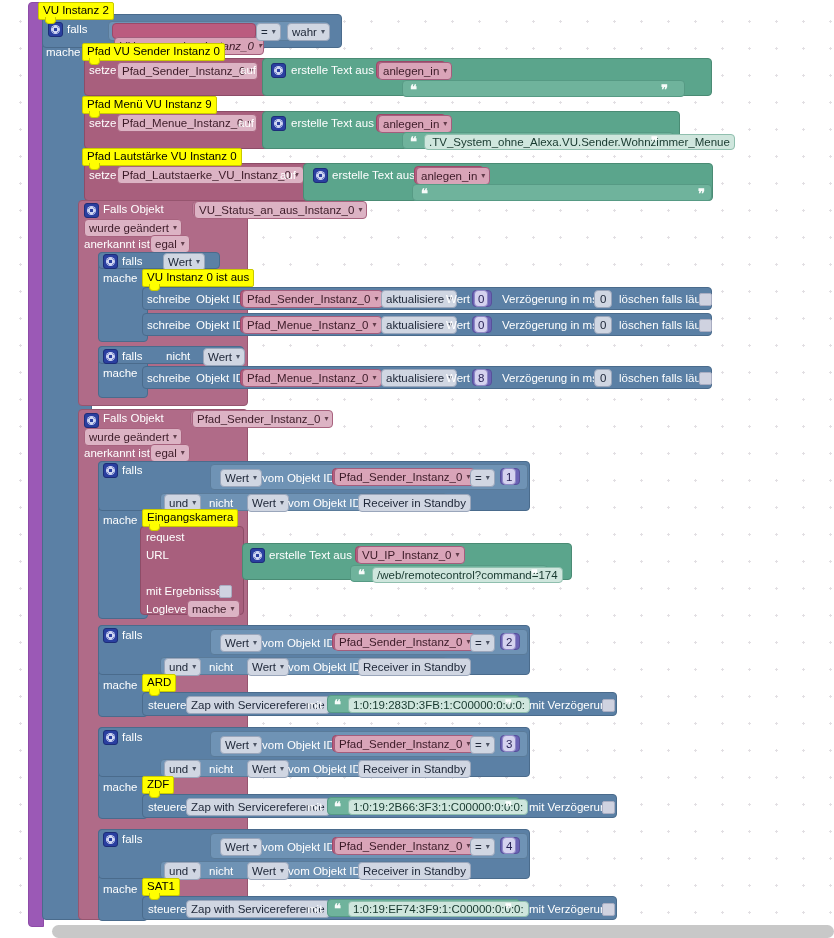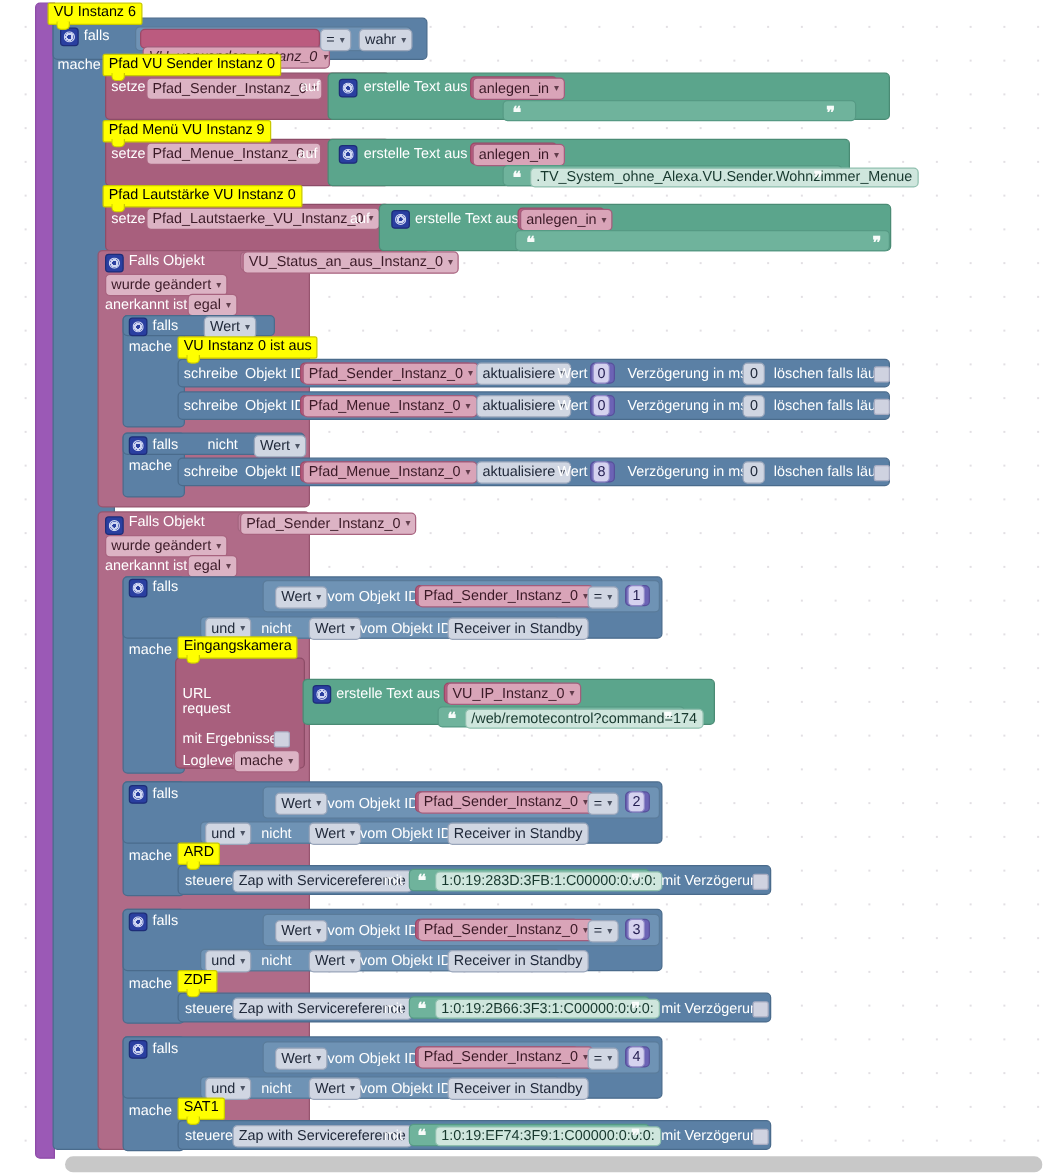--- a/index.html
+++ b/index.html
@@ -93,21 +93,21 @@
 <div id="canvas">
 
   <div class="blk spine" style="left:28px;top:2px;width:16px;height:925px;border-radius:4px 0 0 4px;"></div>
 
   <div class="blk ctl" style="left:42px;top:14px;width:50px;height:906px;border-radius:4px 0 0 4px;"></div>
   <div class="blk ctl" style="left:42px;top:14px;width:300px;height:34px;"></div>
 
   <div class="gear" style="left:48px;top:22px;"></div>
   <div class="lbl" style="left:67px;top:23px;">falls</div>
 
-  <div class="tag" style="left:38px;top:2px;">VU Instanz 6</div>
+  <div class="tag" style="left:38px;top:2px;">VU Instanz 2</div>
 
   <div class="blk ctl" style="left:108px;top:21px;width:221px;height:20px;background:#6f93b5;border-color:#5a7b9a;"></div>
   <div class="blk var" style="left:112px;top:23px;width:144px;height:16px;border-radius:4px;"></div>
   <div class="fld onvar" style="left:114px;top:37px;width:140px;font-style:italic;">
     <span>VU_verwenden_Instanz_0</span>
       <span class="car">▾</span>
   </div>
   <div class="fld ondark" style="left:256px;top:23px;">
     <span>=</span>
       <span class="car">▾</span>
@@ -352,21 +352,21 @@
   </div>
   <div class="lbl" style="left:288px;top:497px;">vom Objekt ID</div>
   <div class="fld ondark" style="left:358px;top:494px;">
     <span>Receiver in Standby</span>
   </div>
 
   <div class="lbl" style="left:103px;top:514px;">mache</div>
   <div class="tag" style="left:142px;top:509px;">Eingangskamera</div>
 
   <div class="blk obj" style="left:140px;top:526px;width:104px;height:89px;background:#a85f7d;border-color:#8d4c67;"></div>
-  <div class="lbl" style="left:146px;top:561px;">request</div>
+  <div class="lbl" style="left:146px;top:531px;">request</div>
   <div class="lbl" style="left:146px;top:549px;">URL</div>
 
   <div class="blk txt" style="left:242px;top:543px;width:330px;height:37px;"></div>
   <div class="gear" style="left:250px;top:548px;"></div>
   <div class="lbl" style="left:269px;top:549px;">erstelle Text aus</div>
   <div class="blk var" style="left:355px;top:546px;width:90px;height:17px;"></div>
   <div class="fld onvar" style="left:357px;top:546px;">
     <span>VU_IP_Instanz_0</span>
       <span class="car">▾</span>
   </div>

